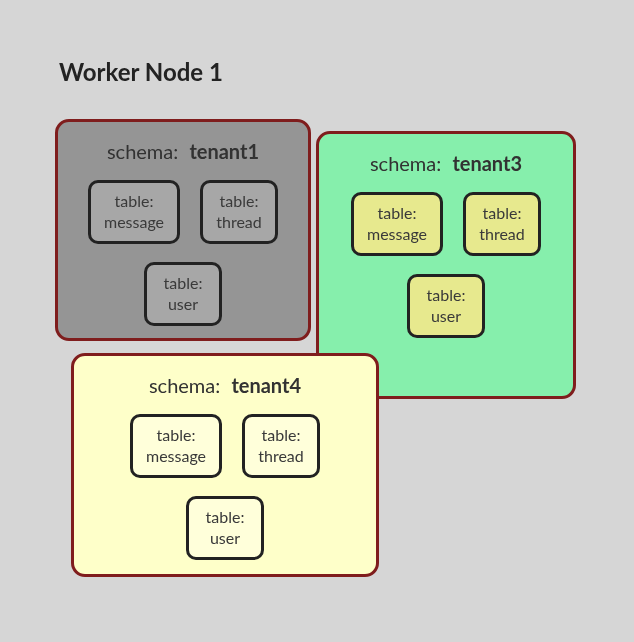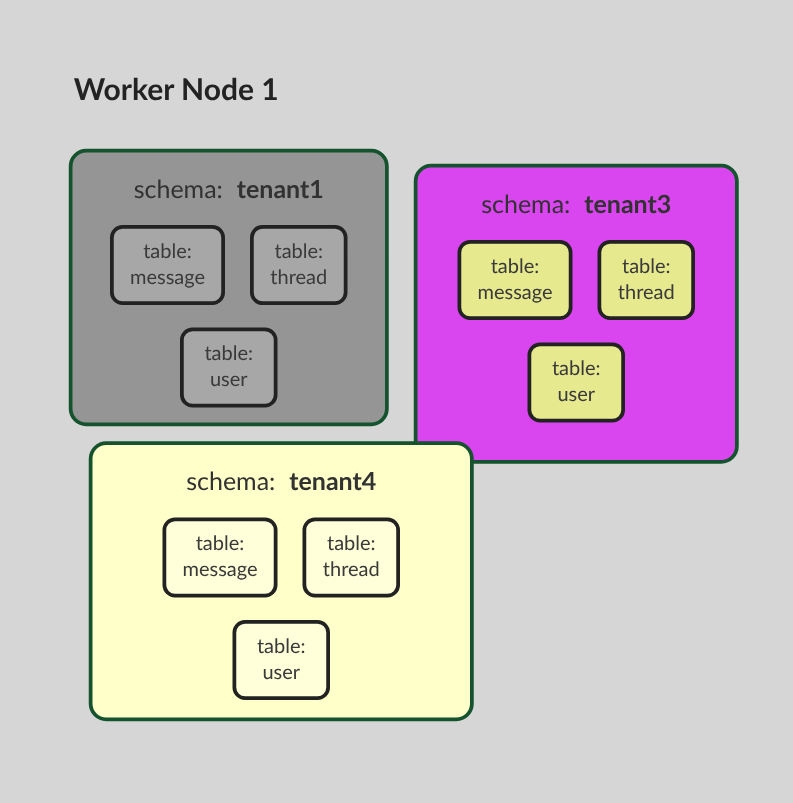--- a/index.html
+++ b/index.html
@@ -13,21 +13,21 @@
   .title {
     position: absolute;
     left: 50px;
     top: 48px;
     font-size: 24px;
     font-weight: 700;
     color: #232323;
   }
   .schema {
     position: absolute;
-    border: 3px solid #14532d;
+    border: 3px solid #7f1d1d;
     border-radius: 14px;
     padding: 14px 16px 18px 16px;
   }
   .schema-title {
     text-align: center;
     font-size: 20px;
     color: #323232;
     margin-bottom: 14px;
   }
   .schema-title .bold { font-weight: 700; }
@@ -50,23 +50,23 @@
   }
   .table-box .label { display: block; }
   .table-box .name { display: block; }
   
   .schema.tenant1 {
     left: 46px; top: 110px;
     width: 256px; height: 222px;
     background: #959595;
   }
   .schema.tenant3 {
-    left: 322px; top: 122px;
-    width: 260px; height: 240px;
-    background: #d946ef;
+    left: 307px; top: 122px;
+    width: 260px; height: 268px;
+    background: #86efac;
   }
   .schema.tenant4 {
     left: 62px; top: 344px;
     width: 308px; height: 224px;
     background: #feffc9;
   }
   
   .tenant1 .table-box { background: #a7a7a7; }
   .tenant3 .table-box { background: #e7e98e; }
   .tenant4 .table-box { background: #ffffda; }

